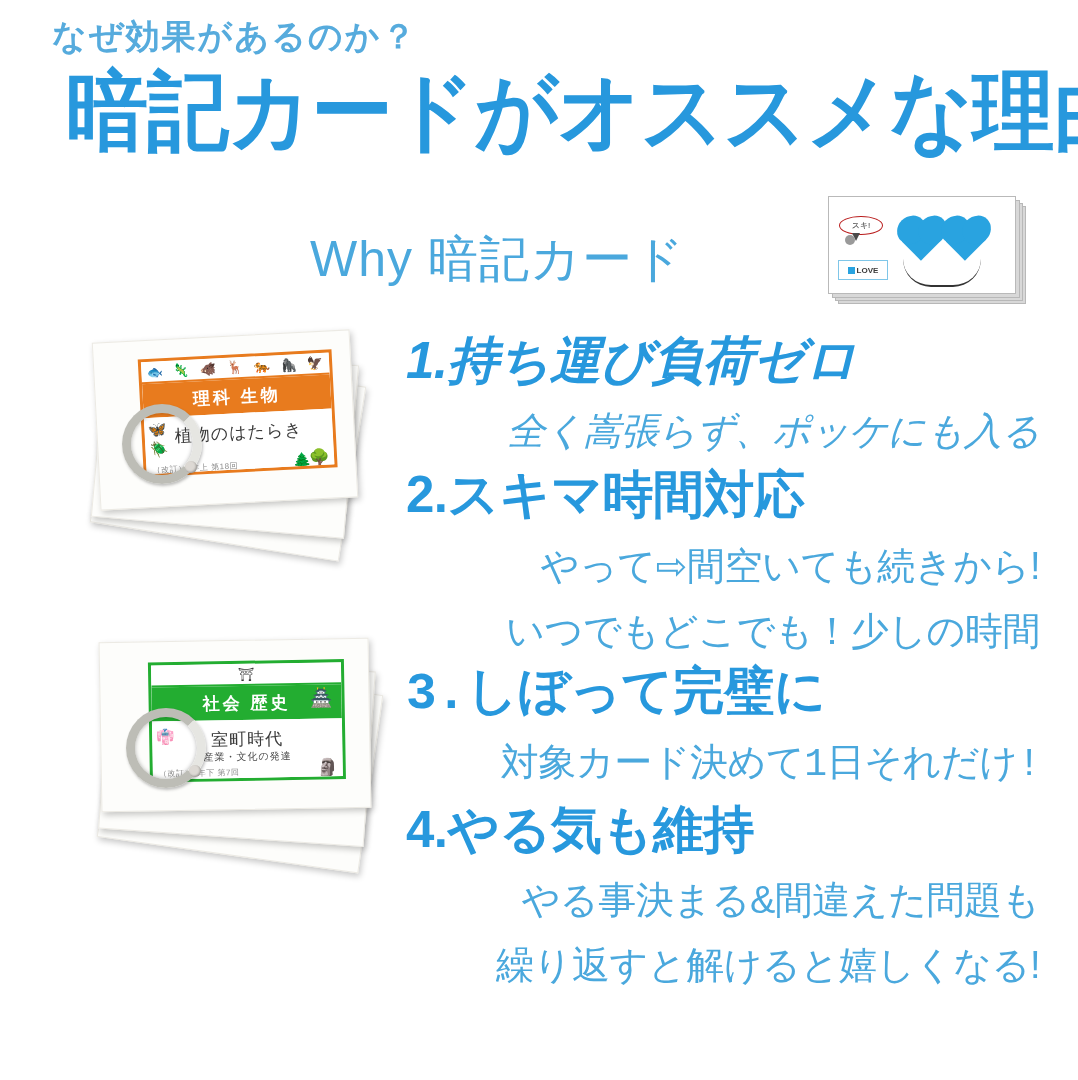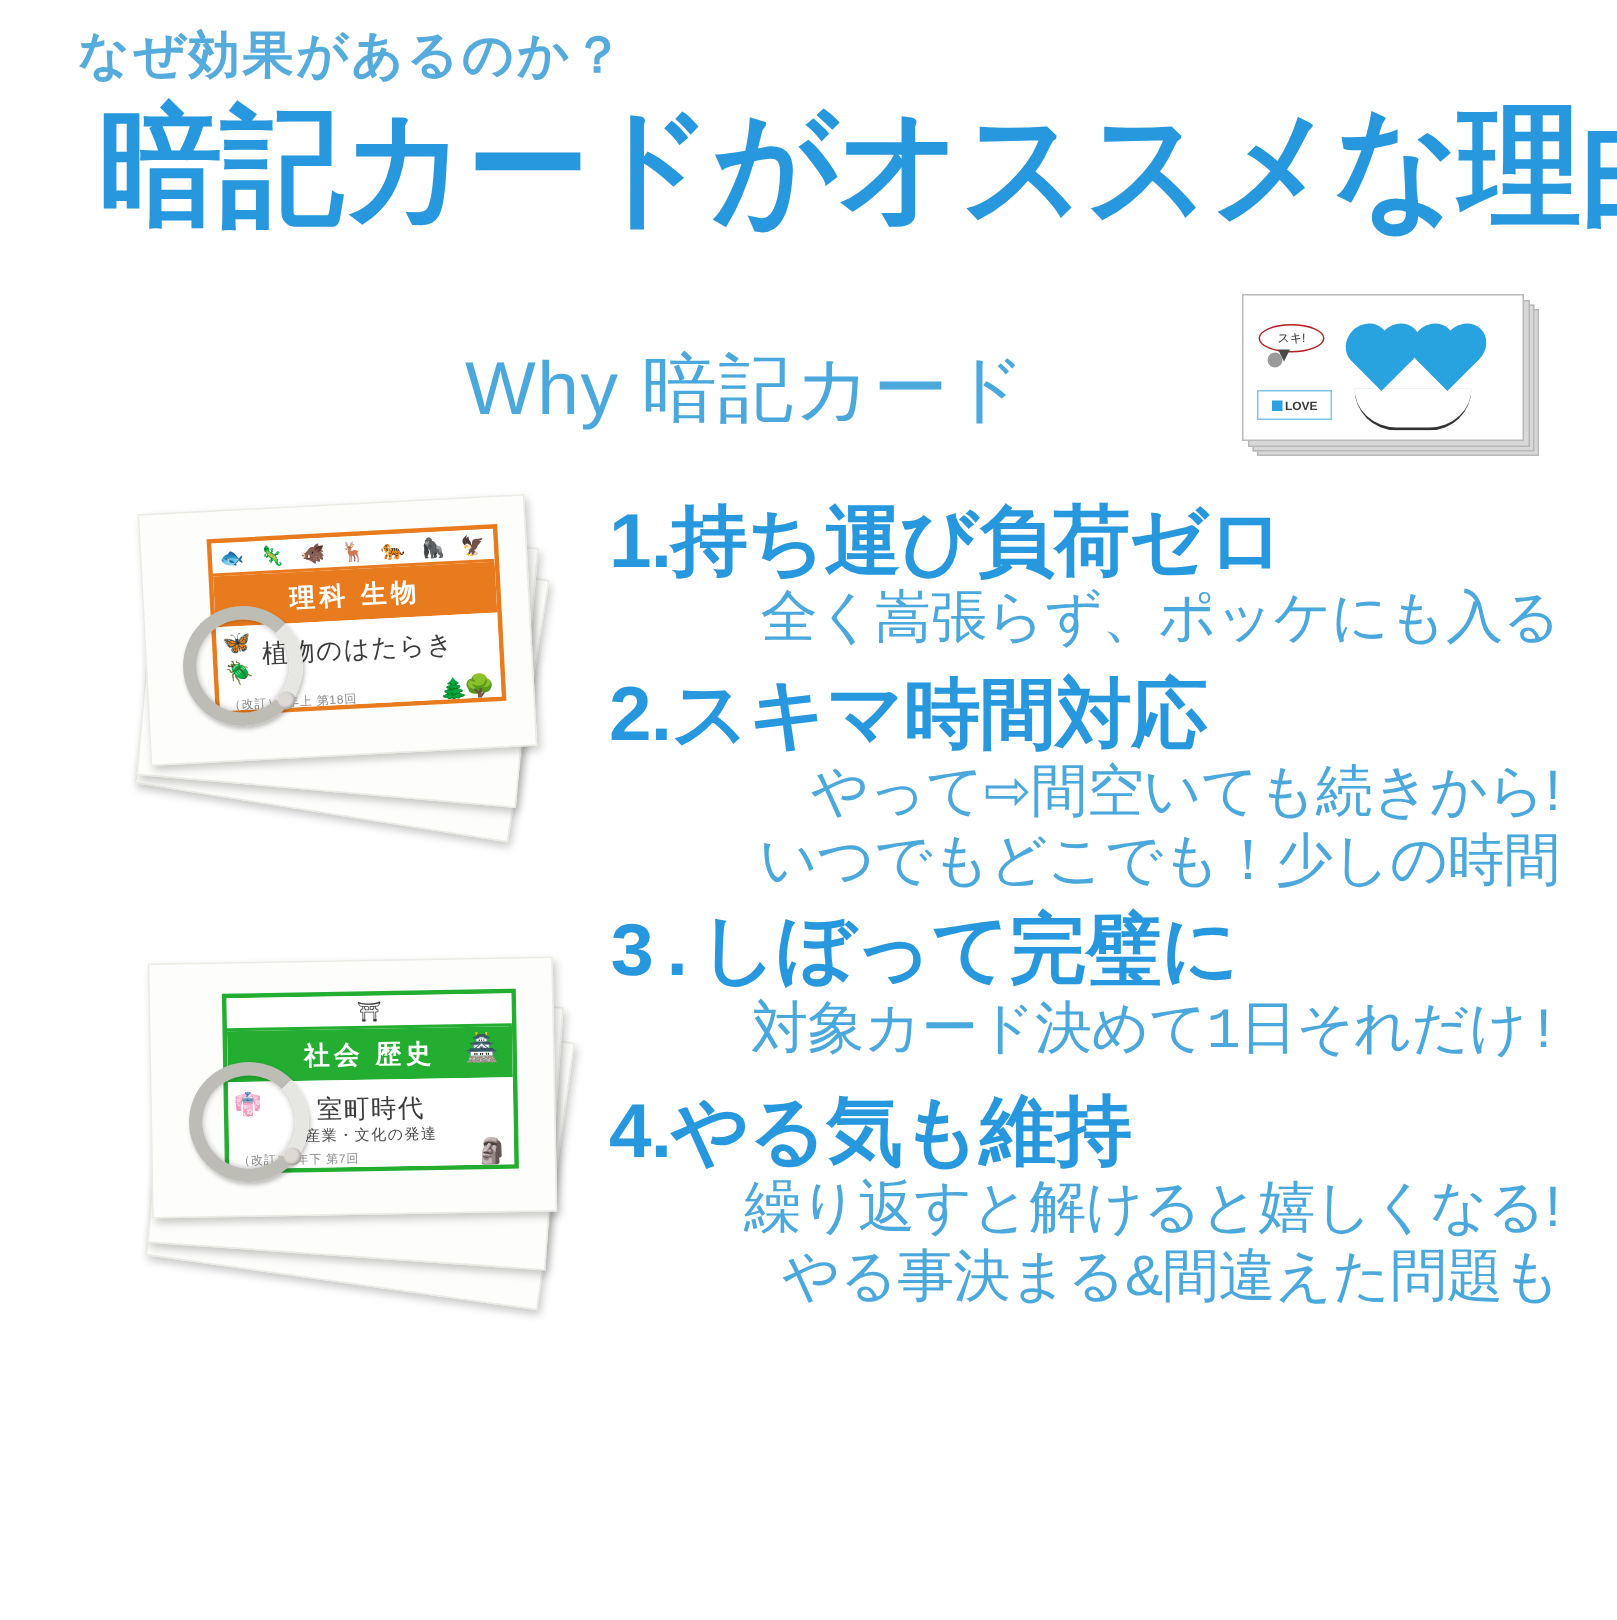--- a/index.html
+++ b/index.html
@@ -42,22 +42,23 @@
   .item{margin-bottom:6px;}
   .item-title{
     font-size:51px;font-weight:700;color:#2798dd;
     letter-spacing:-0.5px;line-height:1.12;white-space:nowrap;
   }
   .item-sub{
     font-size:38px;font-weight:400;color:#4aa8dd;
     line-height:1.22;letter-spacing:-0.5px;
     text-align:right;white-space:nowrap;
     padding-right:6px;
-  }
-  #item-1{margin-bottom:12px;}
+    margin-top:19px;
+  }
+  #item-1{margin-bottom:12px;font-style:italic;}
   #item-2{margin-bottom:12px;}
   #item-3{margin-bottom:12px;font-family:Liberation Mono, monospace;}
 
   
   .photo{position:absolute;}
   .stack{position:absolute;}
   .sheet{
     position:absolute;background:#fdfdfb;
     box-shadow:2px 3px 6px rgba(0,0,0,.22);
     border:1px solid #eceae4;
@@ -263,19 +264,19 @@
       <div class="item-sub">いつでもどこでも！少しの時間</div>
     </div>
 
     <div class="item" id="item-3">
       <div class="item-title">3.しぼって完璧に</div>
       <div class="item-sub">対象カード決めて1日それだけ!</div>
     </div>
 
     <div class="item" id="item-4">
       <div class="item-title">4.やる気も維持</div>
+      <div class="item-sub">やる事決まる&amp;間違えた問題も</div>
       <div class="item-sub">繰り返すと解けると嬉しくなる!</div>
-      <div class="item-sub">やる事決まる&amp;間違えた問題も</div>
     </div>
 
   </div>
 
 </div>
 
 </body></html>

